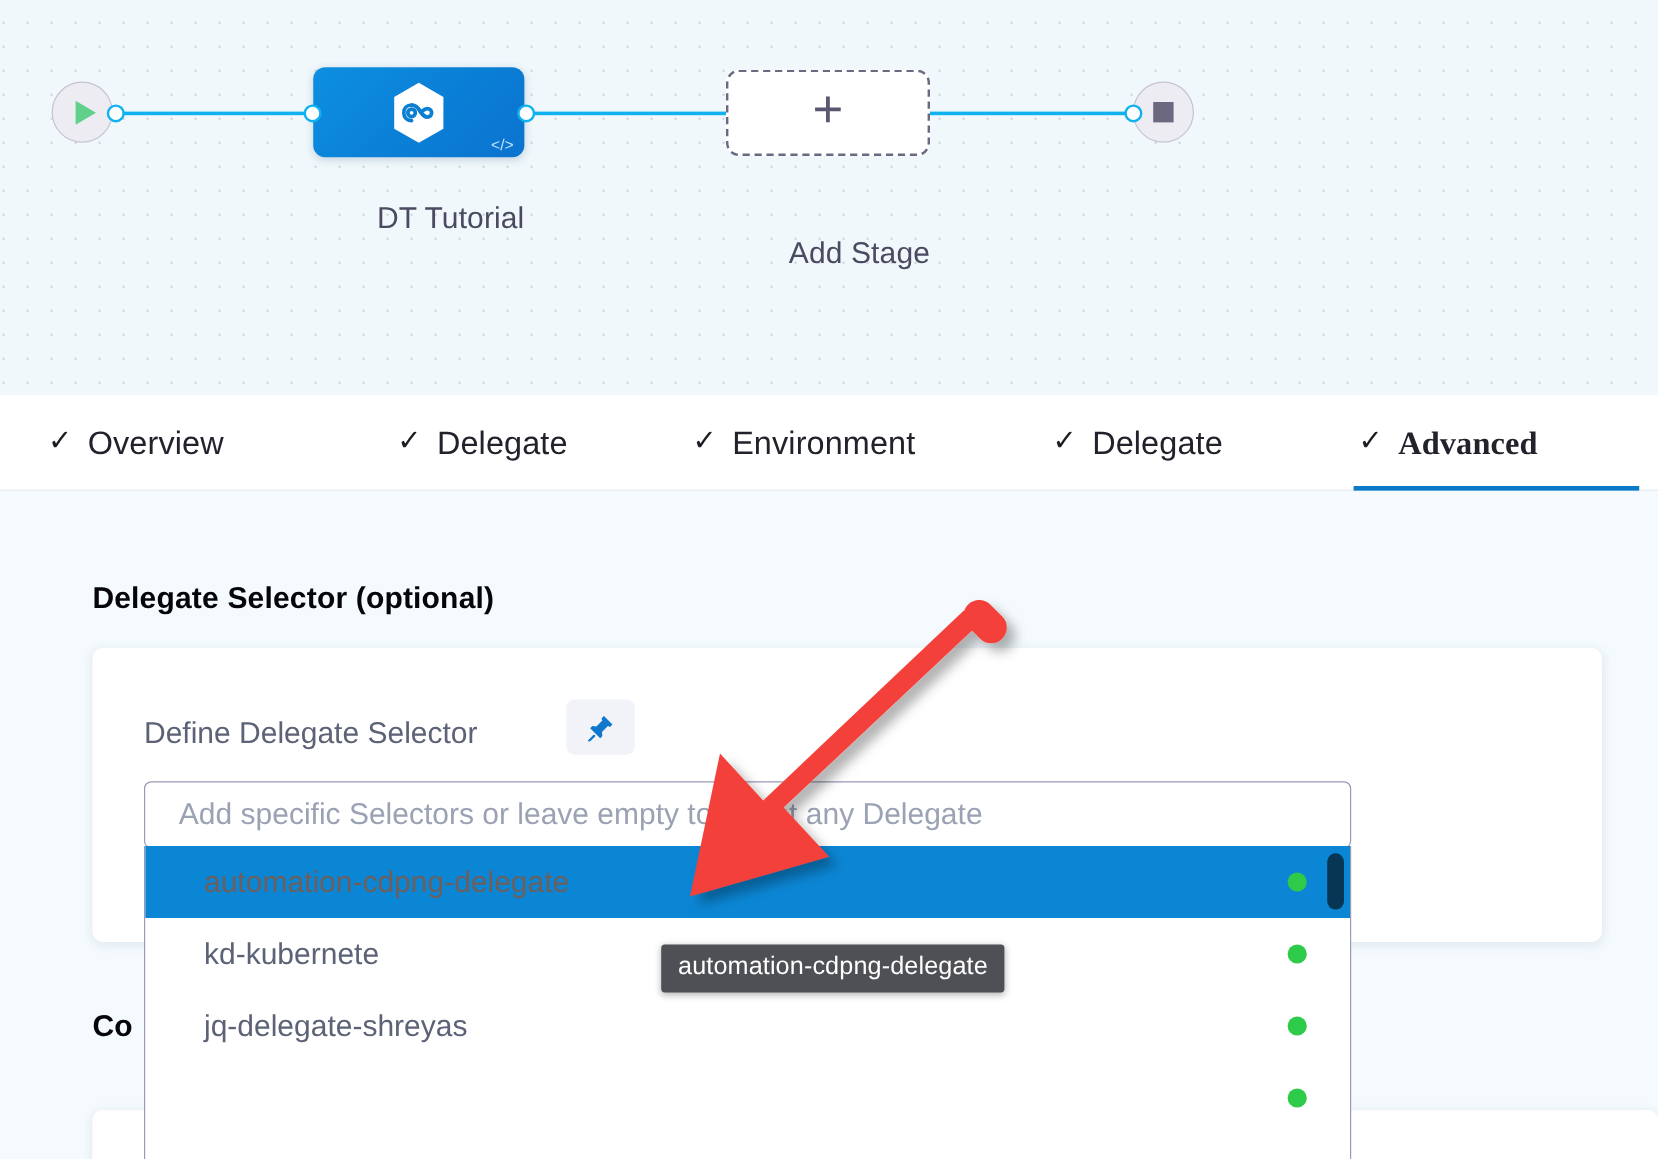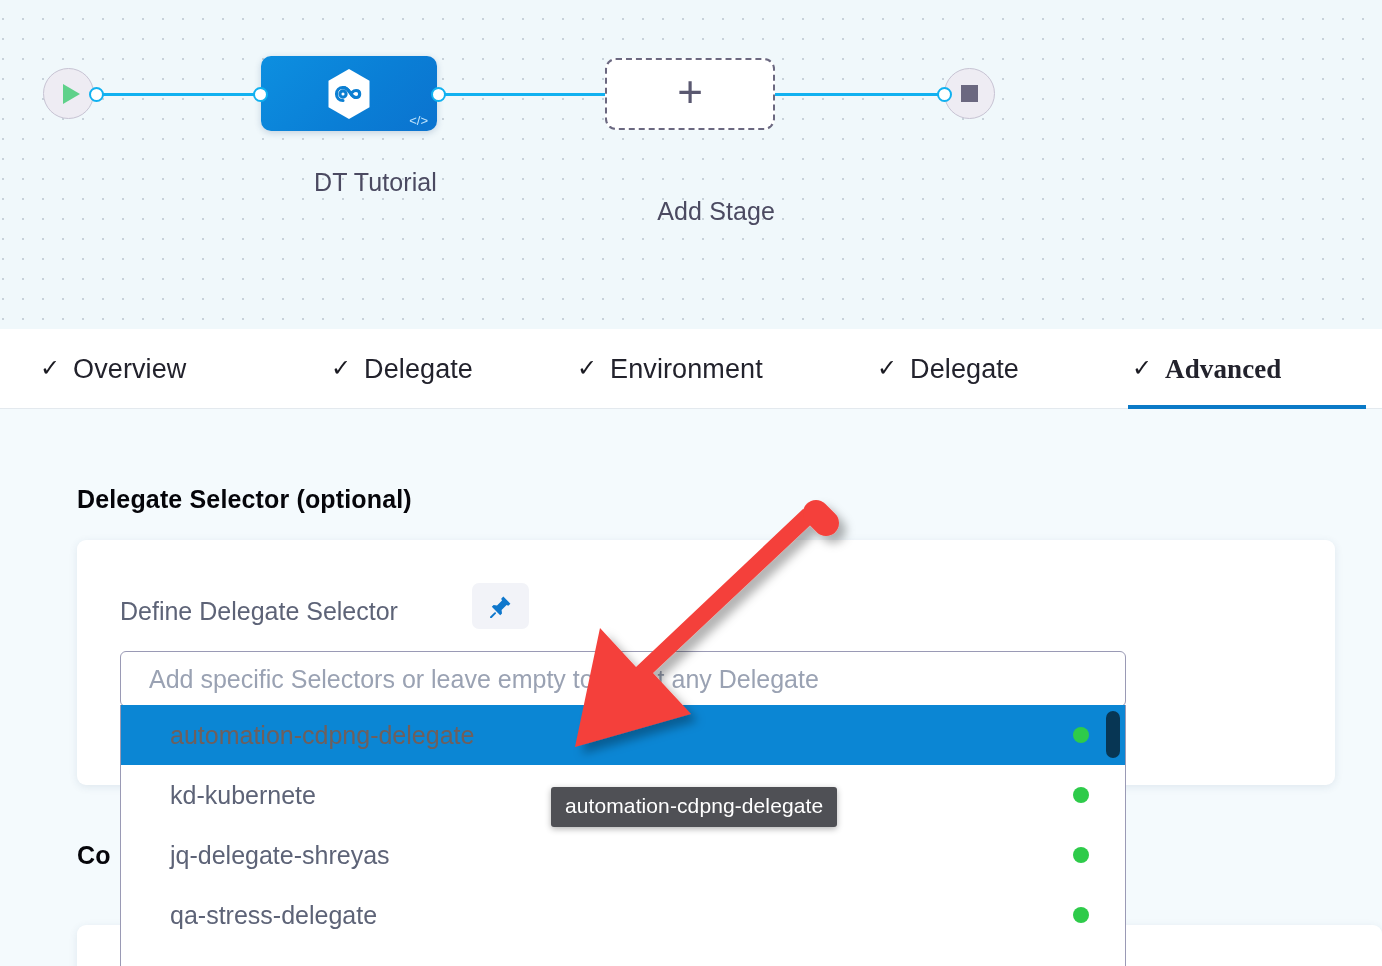--- a/index.html
+++ b/index.html
@@ -415,21 +415,20 @@
     </div>
     <div class="dd-item">
       <span class="dd-label">kd-kubernete</span>
       <span class="status-dot"></span>
     </div>
     <div class="dd-item">
       <span class="dd-label">jq-delegate-shreyas</span>
       <span class="status-dot"></span>
     </div>
     <div class="dd-item">
-      <span class="dd-label">qa-stress-delegate</span>
       <span class="status-dot"></span>
     </div>
     <div class="dd-scroll-thumb"></div>
   </div>
 
   <div class="tooltip">
     <span class="tooltip-text">automation-cdpng-delegate</span>
   </div>
 
   <svg class="annot-arrow" viewBox="0 0 1382 966">

